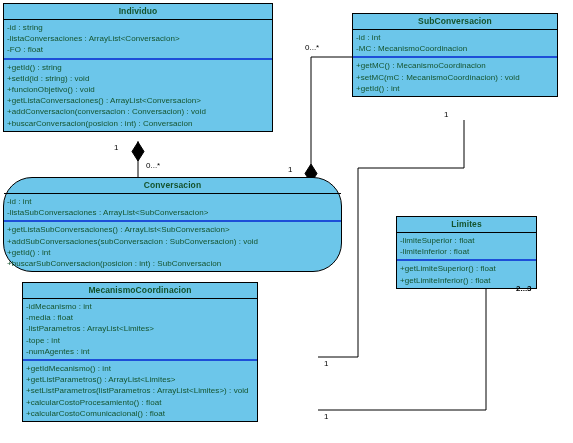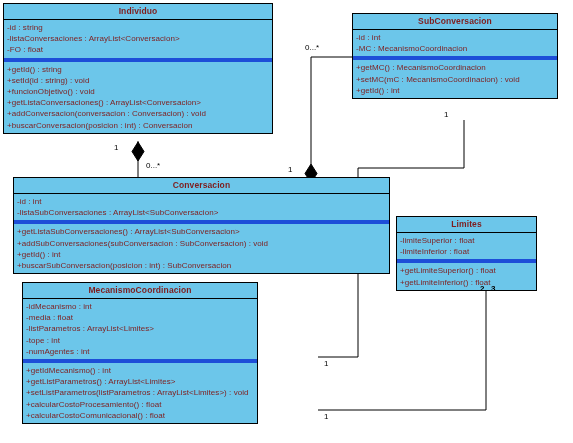--- a/index.html
+++ b/index.html
@@ -10,35 +10,35 @@
     overflow:hidden;
     position:relative;
   }
   #canvas{position:absolute;left:0;top:0;width:573px;height:443px;}
 
   .uml-class{
     position:absolute;
     box-sizing:border-box;
     background:#6CC6EA;
     border:1px solid #000000;
-    color:#7f1d1d;
+    color:#14532d;
     z-index:5;
   }
   .uml-name{
     text-align:center;
     font-weight:bold;
     font-size:8.5px;
     line-height:11px;
     padding:2px 2px 2px 2px;
     border-bottom:1px solid #000000;
     letter-spacing:0.1px;
     white-space:nowrap;
   }
   .uml-section{
-    border-bottom:4px solid #1d4ed8;
+    border-bottom:2px solid #1d4ed8;
     padding:2px 0 2px 0;
   }
   .uml-section.last{border-bottom:none;}
   .uml-line{
     font-size:8px;
     line-height:11.2px;
     padding-left:3px;
     white-space:nowrap;
     letter-spacing:0.05px;
   }
@@ -76,21 +76,21 @@
     <path d="M318,410 L486,410 L486,282" fill="none" stroke="#000000" stroke-width="1"></path>
   </svg>
 
   <div class="mult" style="left:114px;top:143px;">1</div>
   <div class="mult" style="left:146px;top:161px;">0...*</div>
   <div class="mult" style="left:288px;top:165px;">1</div>
   <div class="mult" style="left:305px;top:43px;">0...*</div>
   <div class="mult" style="left:444px;top:110px;">1</div>
   <div class="mult" style="left:324px;top:359px;">1</div>
   <div class="mult" style="left:324px;top:412px;">1</div>
-  <div class="mult" style="left:480px;top:284px;font-weight:bold;">2...3</div>
+  <div class="mult" style="left:516px;top:284px;font-weight:bold;">2...3</div>
 
   <div class="uml-class" style="left:3px;top:3px;width:270px;">
     <div class="uml-name">Individuo</div>
     <div class="uml-section">
       <div class="uml-line">-id : string</div>
       <div class="uml-line">-listaConversaciones : ArrayList&lt;Conversacion&gt;</div>
       <div class="uml-line">-FO : float</div>
     </div>
     <div class="uml-section last">
       <div class="uml-line">+getId() : string</div>
@@ -108,21 +108,21 @@
       <div class="uml-line">-id : int</div>
       <div class="uml-line">-MC : MecanismoCoordinacion</div>
     </div>
     <div class="uml-section last">
       <div class="uml-line">+getMC() : MecanismoCoordinacion</div>
       <div class="uml-line">+setMC(mC : MecanismoCoordinacion) : void</div>
       <div class="uml-line">+getId() : int</div>
     </div>
   </div>
 
-  <div class="uml-class" style="left:13px;top:177px;width:377px;">
+  <div class="uml-class" style="left:3px;top:177px;width:339px;border-radius:29px;">
     <div class="uml-name">Conversacion</div>
     <div class="uml-section">
       <div class="uml-line">-id : int</div>
       <div class="uml-line">-listaSubConversaciones : ArrayList&lt;SubConversacion&gt;</div>
     </div>
     <div class="uml-section last">
       <div class="uml-line">+getListaSubConversaciones() : ArrayList&lt;SubConversacion&gt;</div>
       <div class="uml-line">+addSubConversaciones(subConversacion : SubConversacion) : void</div>
       <div class="uml-line">+getId() : int</div>
       <div class="uml-line">+buscarSubConversacion(posicion : int) : SubConversacion</div>

